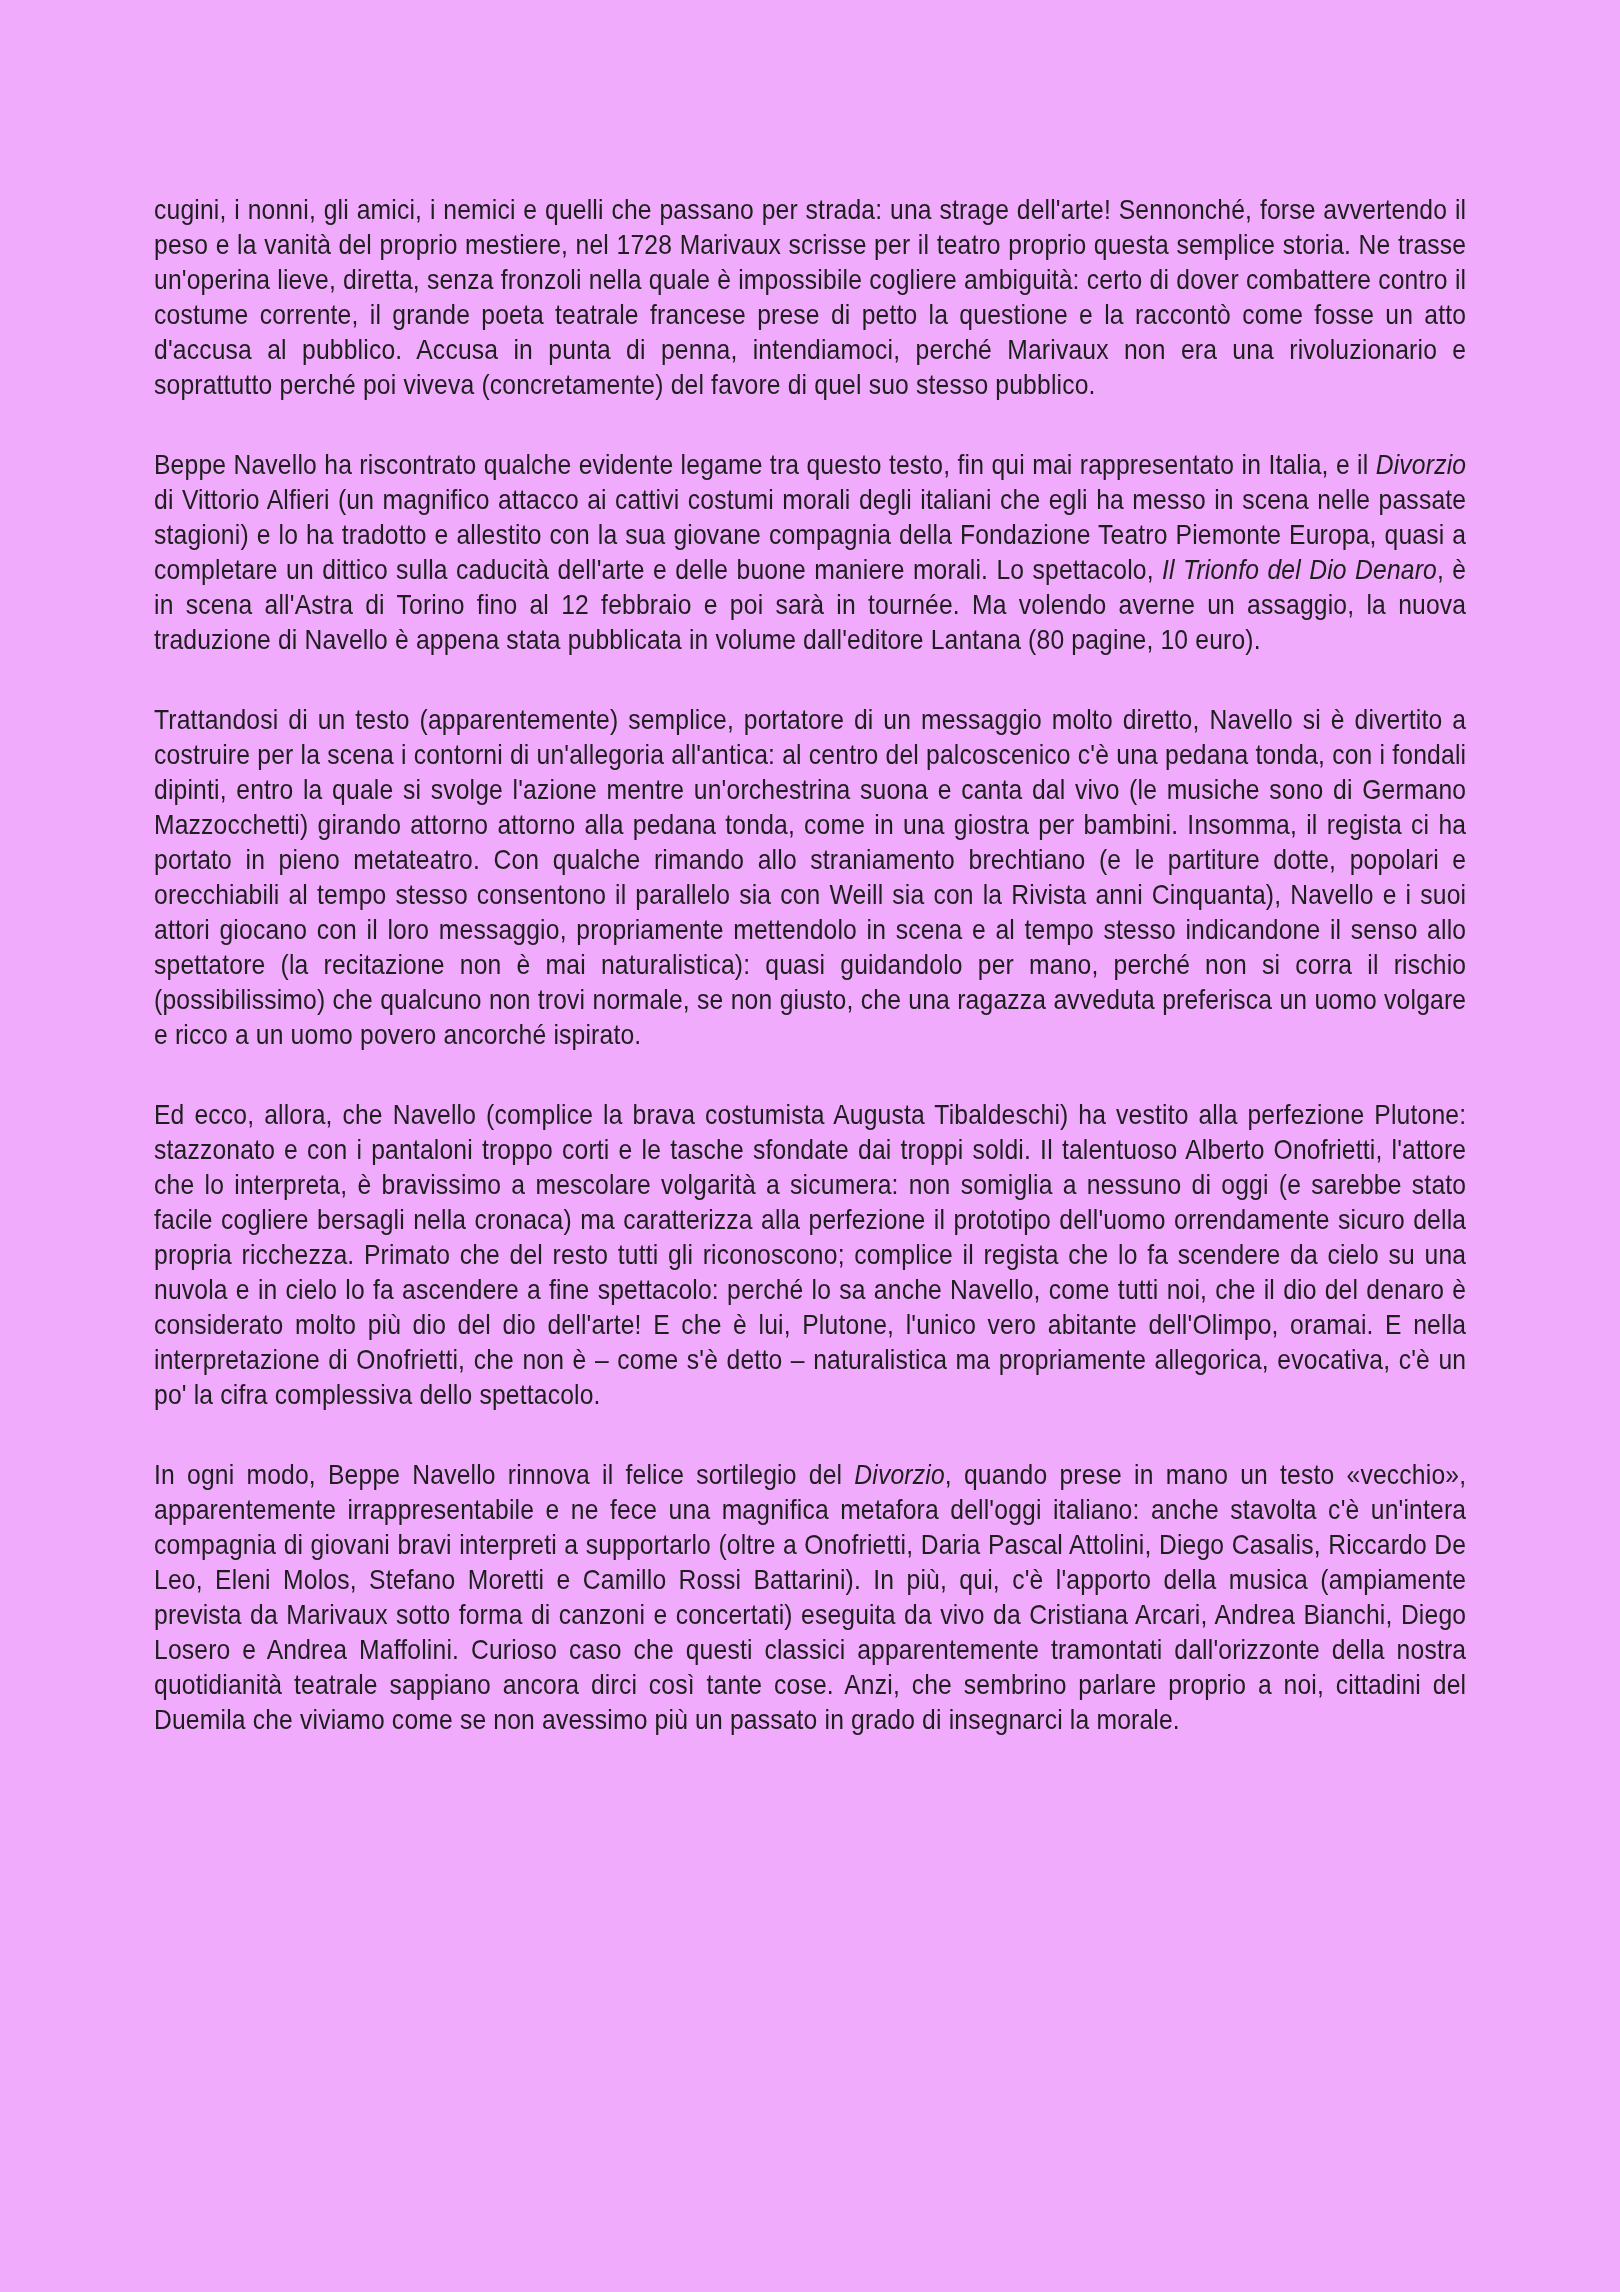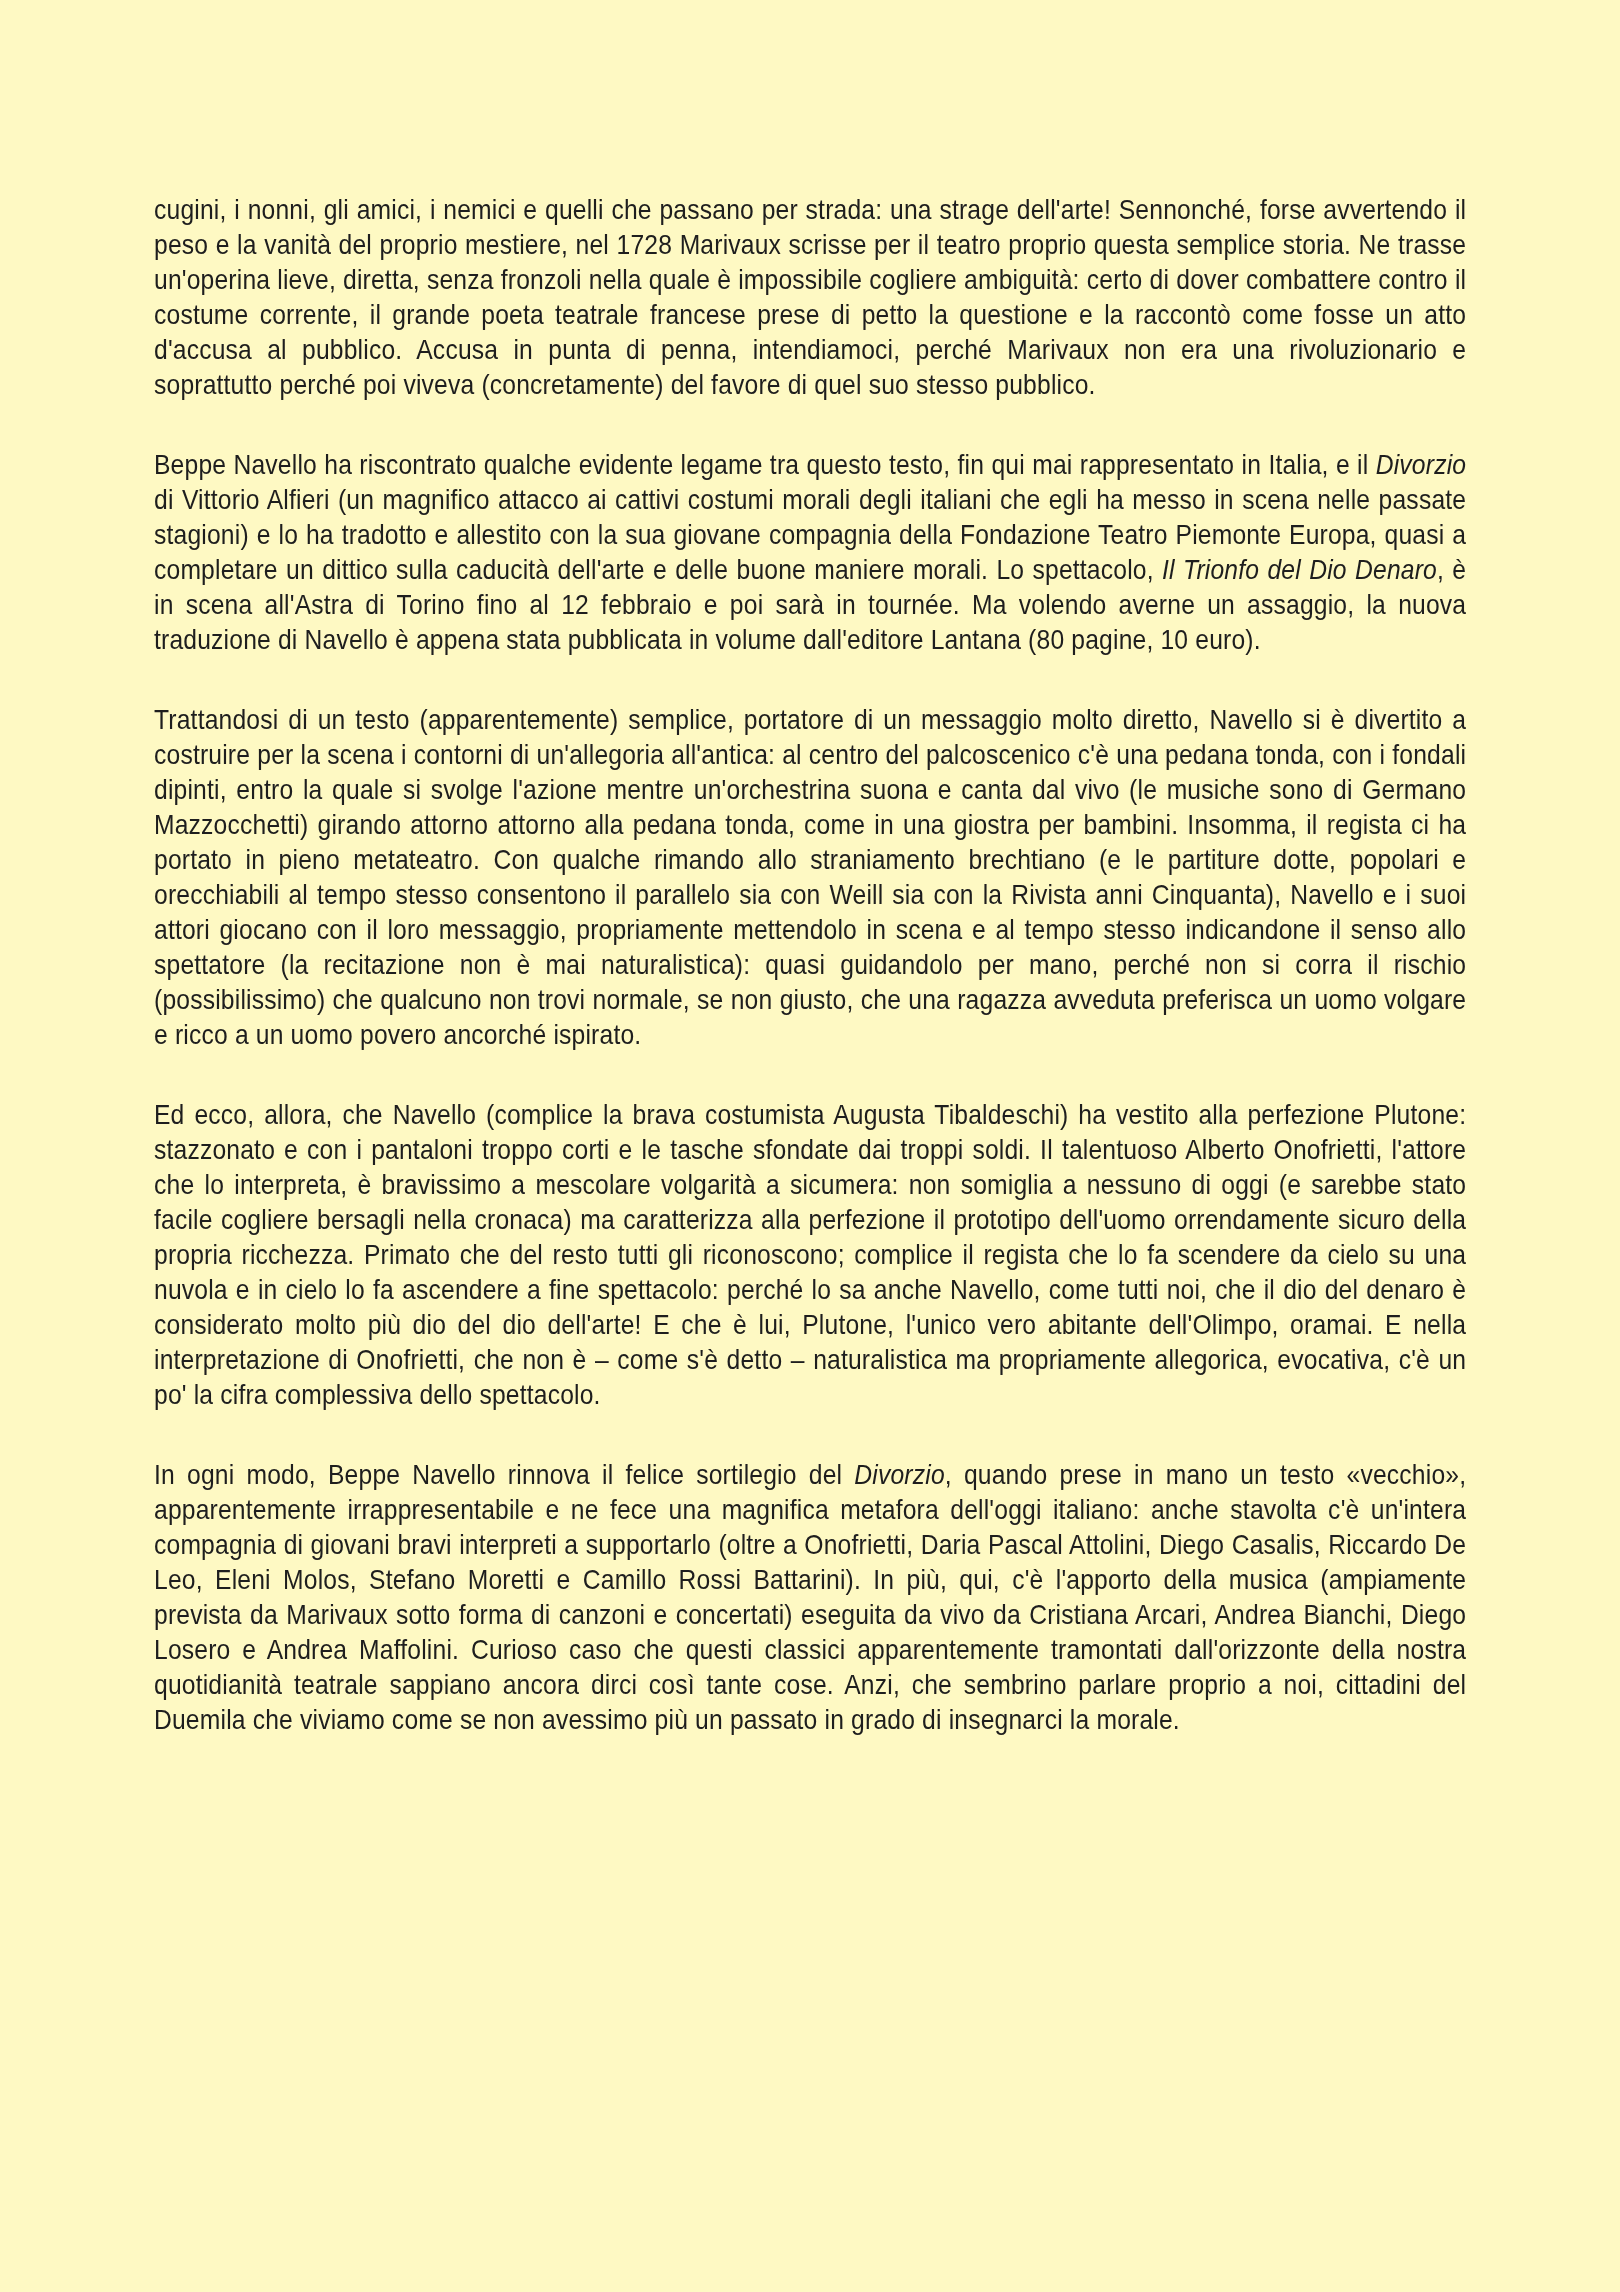--- a/index.html
+++ b/index.html
@@ -32,21 +32,21 @@
   .para {
     margin: 0 0 45px 0;
     padding: 0;
   }
   .para:last-child { margin-bottom: 0; }
   .para em { font-style: italic; }
 </style>
 </head>
 <body>
 
-<div class="page" style="background: #fef9c3;">
+<div class="page" style="background: #f0abfc;">
   <div class="article" style="color: rgb(30, 30, 30);">
       <p class="para"><span>cugini, i nonni, gli amici, i nemici e quelli che passano per strada: una strage dell'arte! Sennonché, forse avvertendo il peso e la vanità del proprio mestiere, nel 1728 Marivaux scrisse per il teatro proprio questa semplice storia. Ne trasse un'operina lieve, diretta, senza fronzoli nella quale è impossibile cogliere ambiguità: certo di dover combattere contro il costume corrente, il grande poeta teatrale francese prese di petto la questione e la raccontò come fosse un atto d'accusa al pubblico. Accusa in punta di penna, intendiamoci, perché Marivaux non era una rivoluzionario e soprattutto perché poi viveva (concretamente) del favore di quel suo stesso pubblico.</span></p>
       <p class="para"><span>Beppe Navello ha riscontrato qualche evidente legame tra questo testo, fin qui mai rappresentato in Italia, e il </span><em>Divorzio</em><span> di Vittorio Alfieri (un magnifico attacco ai cattivi costumi morali degli italiani che egli ha messo in scena nelle passate stagioni) e lo ha tradotto e allestito con la sua giovane compagnia della Fondazione Teatro Piemonte Europa, quasi a completare un dittico sulla caducità dell'arte e delle buone maniere morali. Lo spettacolo, </span><em>Il Trionfo del Dio Denaro</em><span>, è in scena all'Astra di Torino fino al 12 febbraio e poi sarà in tournée. Ma volendo averne un assaggio, la nuova traduzione di Navello è appena stata pubblicata in volume dall'editore Lantana (80 pagine, 10 euro).</span></p>
       <p class="para"><span>Trattandosi di un testo (apparentemente) semplice, portatore di un messaggio molto diretto, Navello si è divertito a costruire per la scena i contorni di un'allegoria all'antica: al centro del palcoscenico c'è una pedana tonda, con i fondali dipinti, entro la quale si svolge l'azione mentre un'orchestrina suona e canta dal vivo (le musiche sono di Germano Mazzocchetti) girando attorno attorno alla pedana tonda, come in una giostra per bambini. Insomma, il regista ci ha portato in pieno metateatro. Con qualche rimando allo straniamento brechtiano (e le partiture dotte, popolari e orecchiabili al tempo stesso consentono il parallelo sia con Weill sia con la Rivista anni Cinquanta), Navello e i suoi attori giocano con il loro messaggio, propriamente mettendolo in scena e al tempo stesso indicandone il senso allo spettatore (la recitazione non è mai naturalistica): quasi guidandolo per mano, perché non si corra il rischio (possibilissimo) che qualcuno non trovi normale, se non giusto, che una ragazza avveduta preferisca un uomo volgare e ricco a un uomo povero ancorché ispirato.</span></p>
       <p class="para"><span>Ed ecco, allora, che Navello (complice la brava costumista Augusta Tibaldeschi) ha vestito alla perfezione Plutone: stazzonato e con i pantaloni troppo corti e le tasche sfondate dai troppi soldi. Il talentuoso Alberto Onofrietti, l'attore che lo interpreta, è bravissimo a mescolare volgarità a sicumera: non somiglia a nessuno di oggi (e sarebbe stato facile cogliere bersagli nella cronaca) ma caratterizza alla perfezione il prototipo dell'uomo orrendamente sicuro della propria ricchezza. Primato che del resto tutti gli riconoscono; complice il regista che lo fa scendere da cielo su una nuvola e in cielo lo fa ascendere a fine spettacolo: perché lo sa anche Navello, come tutti noi, che il dio del denaro è considerato molto più dio del dio dell'arte! E che è lui, Plutone, l'unico vero abitante dell'Olimpo, oramai. E nella interpretazione di Onofrietti, che non è – come s'è detto – naturalistica ma propriamente allegorica, evocativa, c'è un po' la cifra complessiva dello spettacolo.</span></p>
       <p class="para"><span>In ogni modo, Beppe Navello rinnova il felice sortilegio del </span><em>Divorzio</em><span>, quando prese in mano un testo «vecchio», apparentemente irrappresentabile e ne fece una magnifica metafora dell'oggi italiano: anche stavolta c'è un'intera compagnia di giovani bravi interpreti a supportarlo (oltre a Onofrietti, Daria Pascal Attolini, Diego Casalis, Riccardo De Leo, Eleni Molos, Stefano Moretti e Camillo Rossi Battarini). In più, qui, c'è l'apporto della musica (ampiamente prevista da Marivaux sotto forma di canzoni e concertati) eseguita da vivo da Cristiana Arcari, Andrea Bianchi, Diego Losero e Andrea Maffolini. Curioso caso che questi classici apparentemente tramontati dall'orizzonte della nostra quotidianità teatrale sappiano ancora dirci così tante cose. Anzi, che sembrino parlare proprio a noi, cittadini del Duemila che viviamo come se non avessimo più un passato in grado di insegnarci la morale.</span></p>
     </div>
 </div>
 
 

